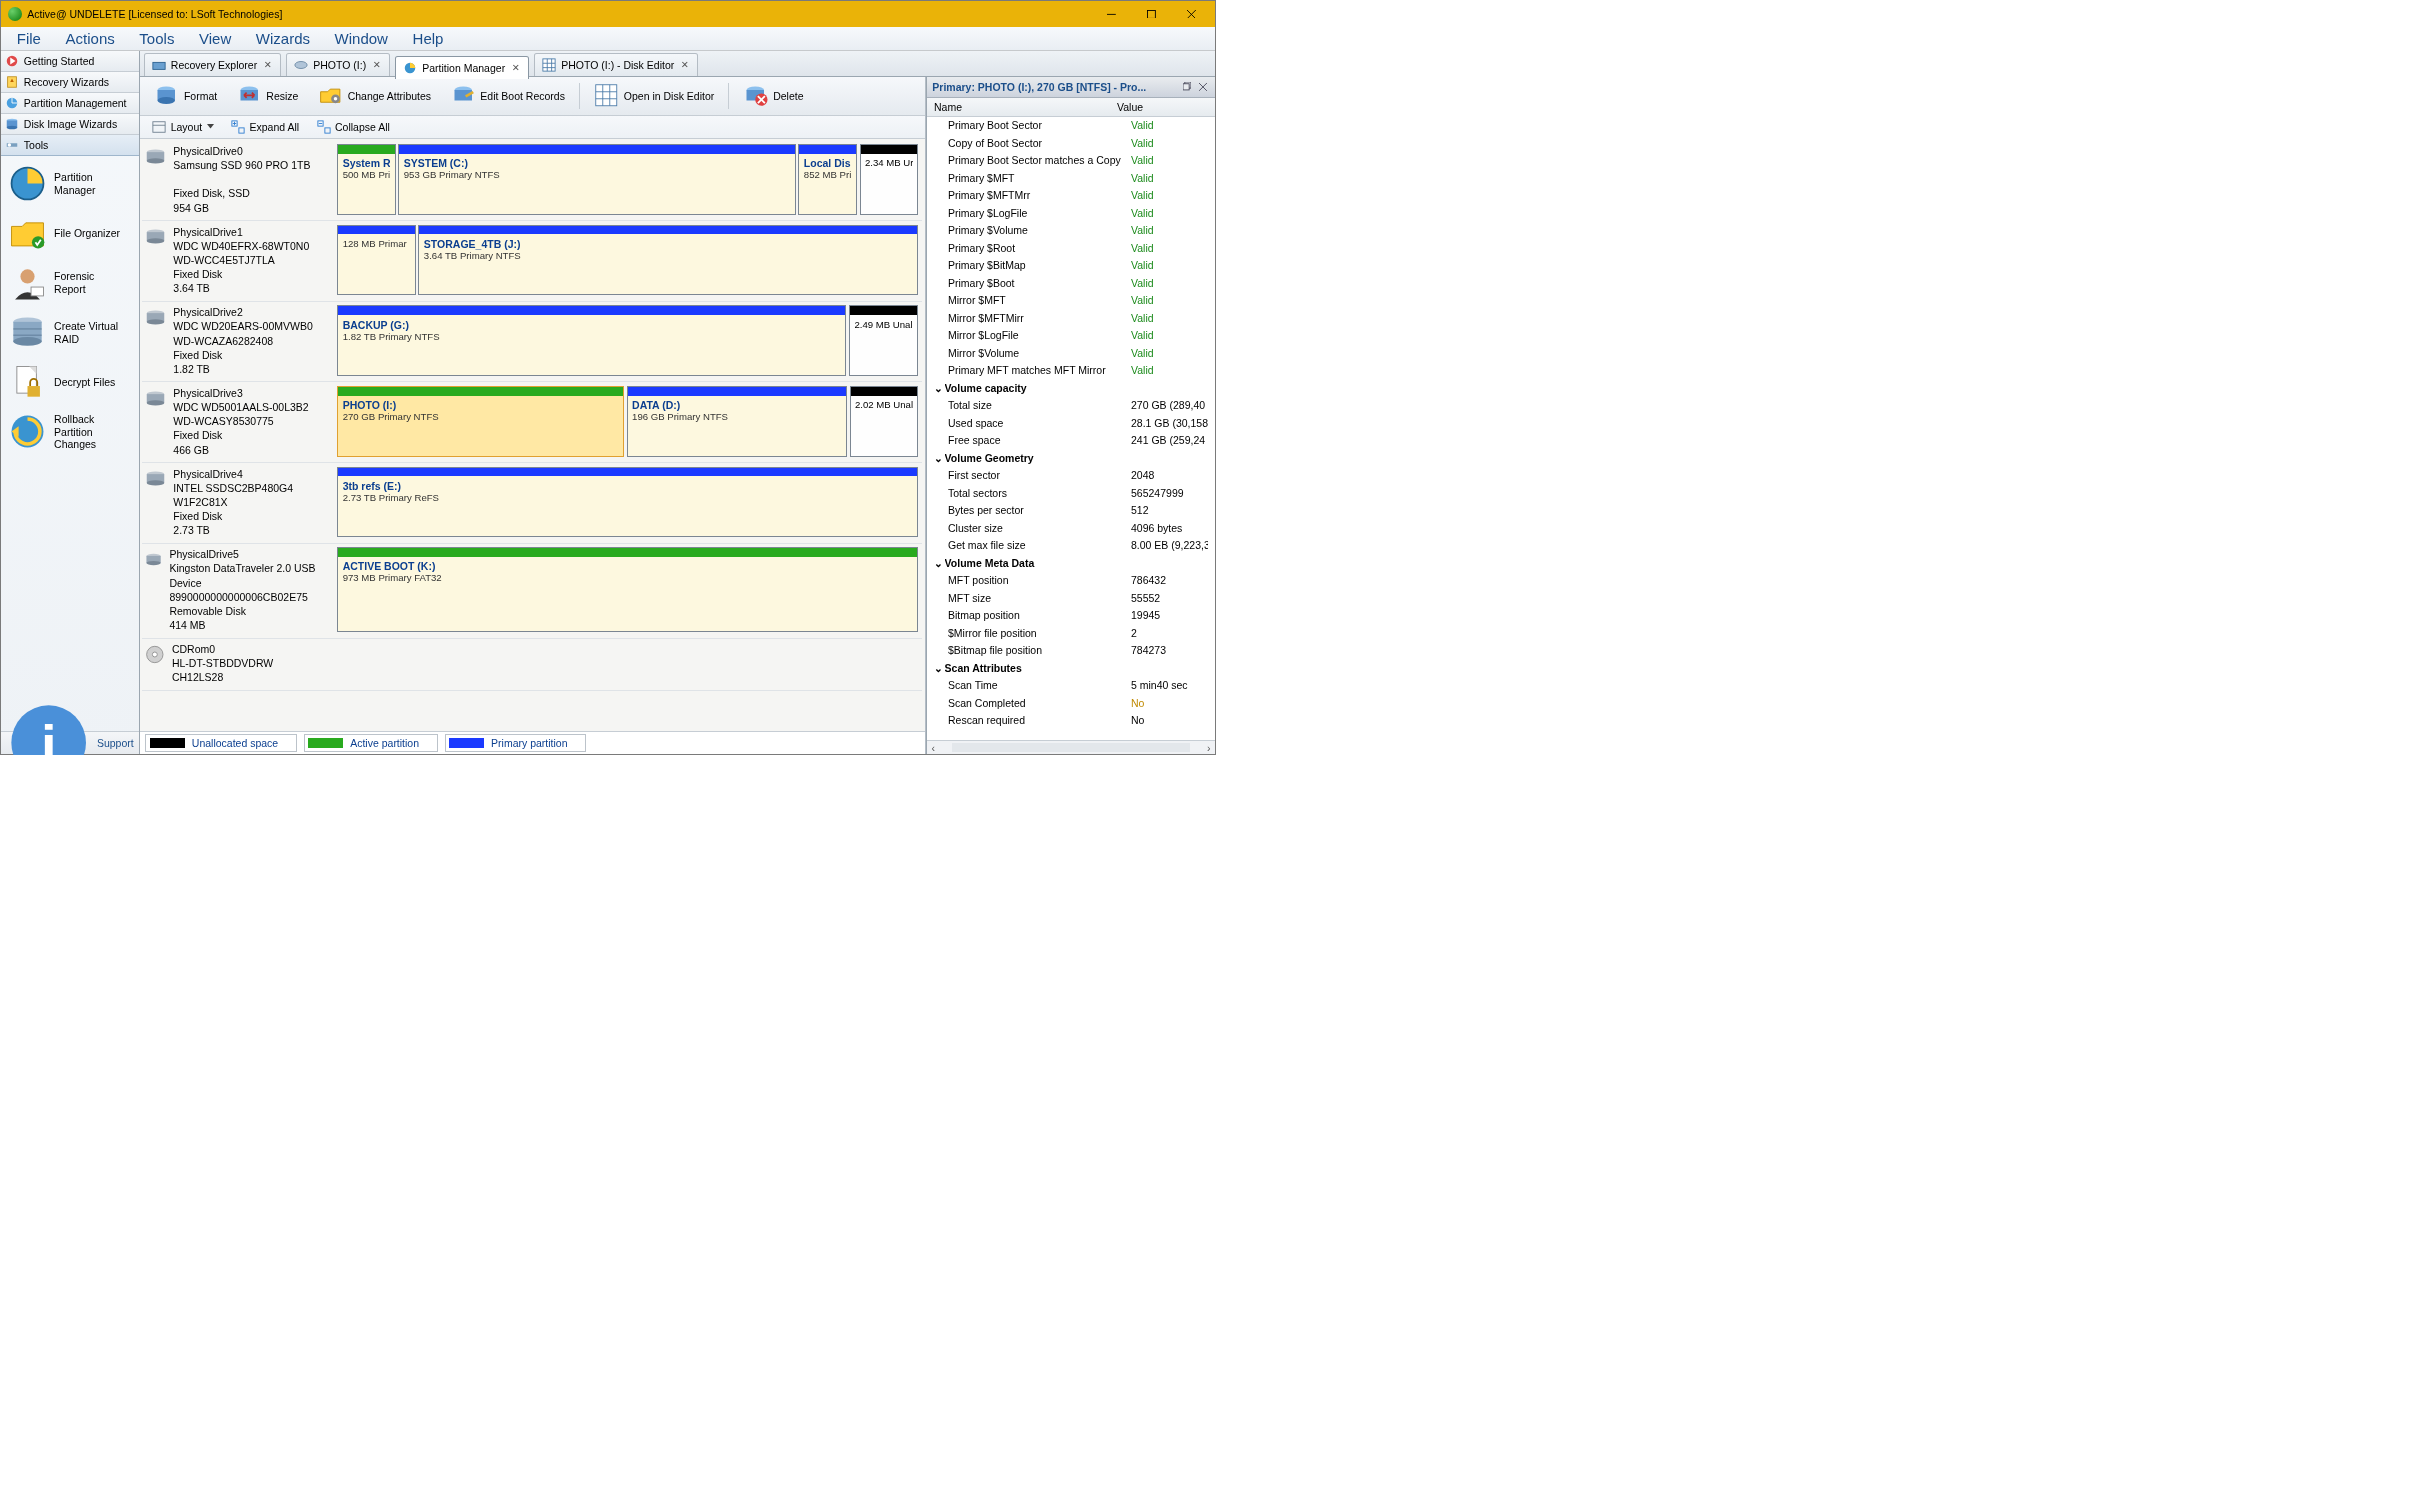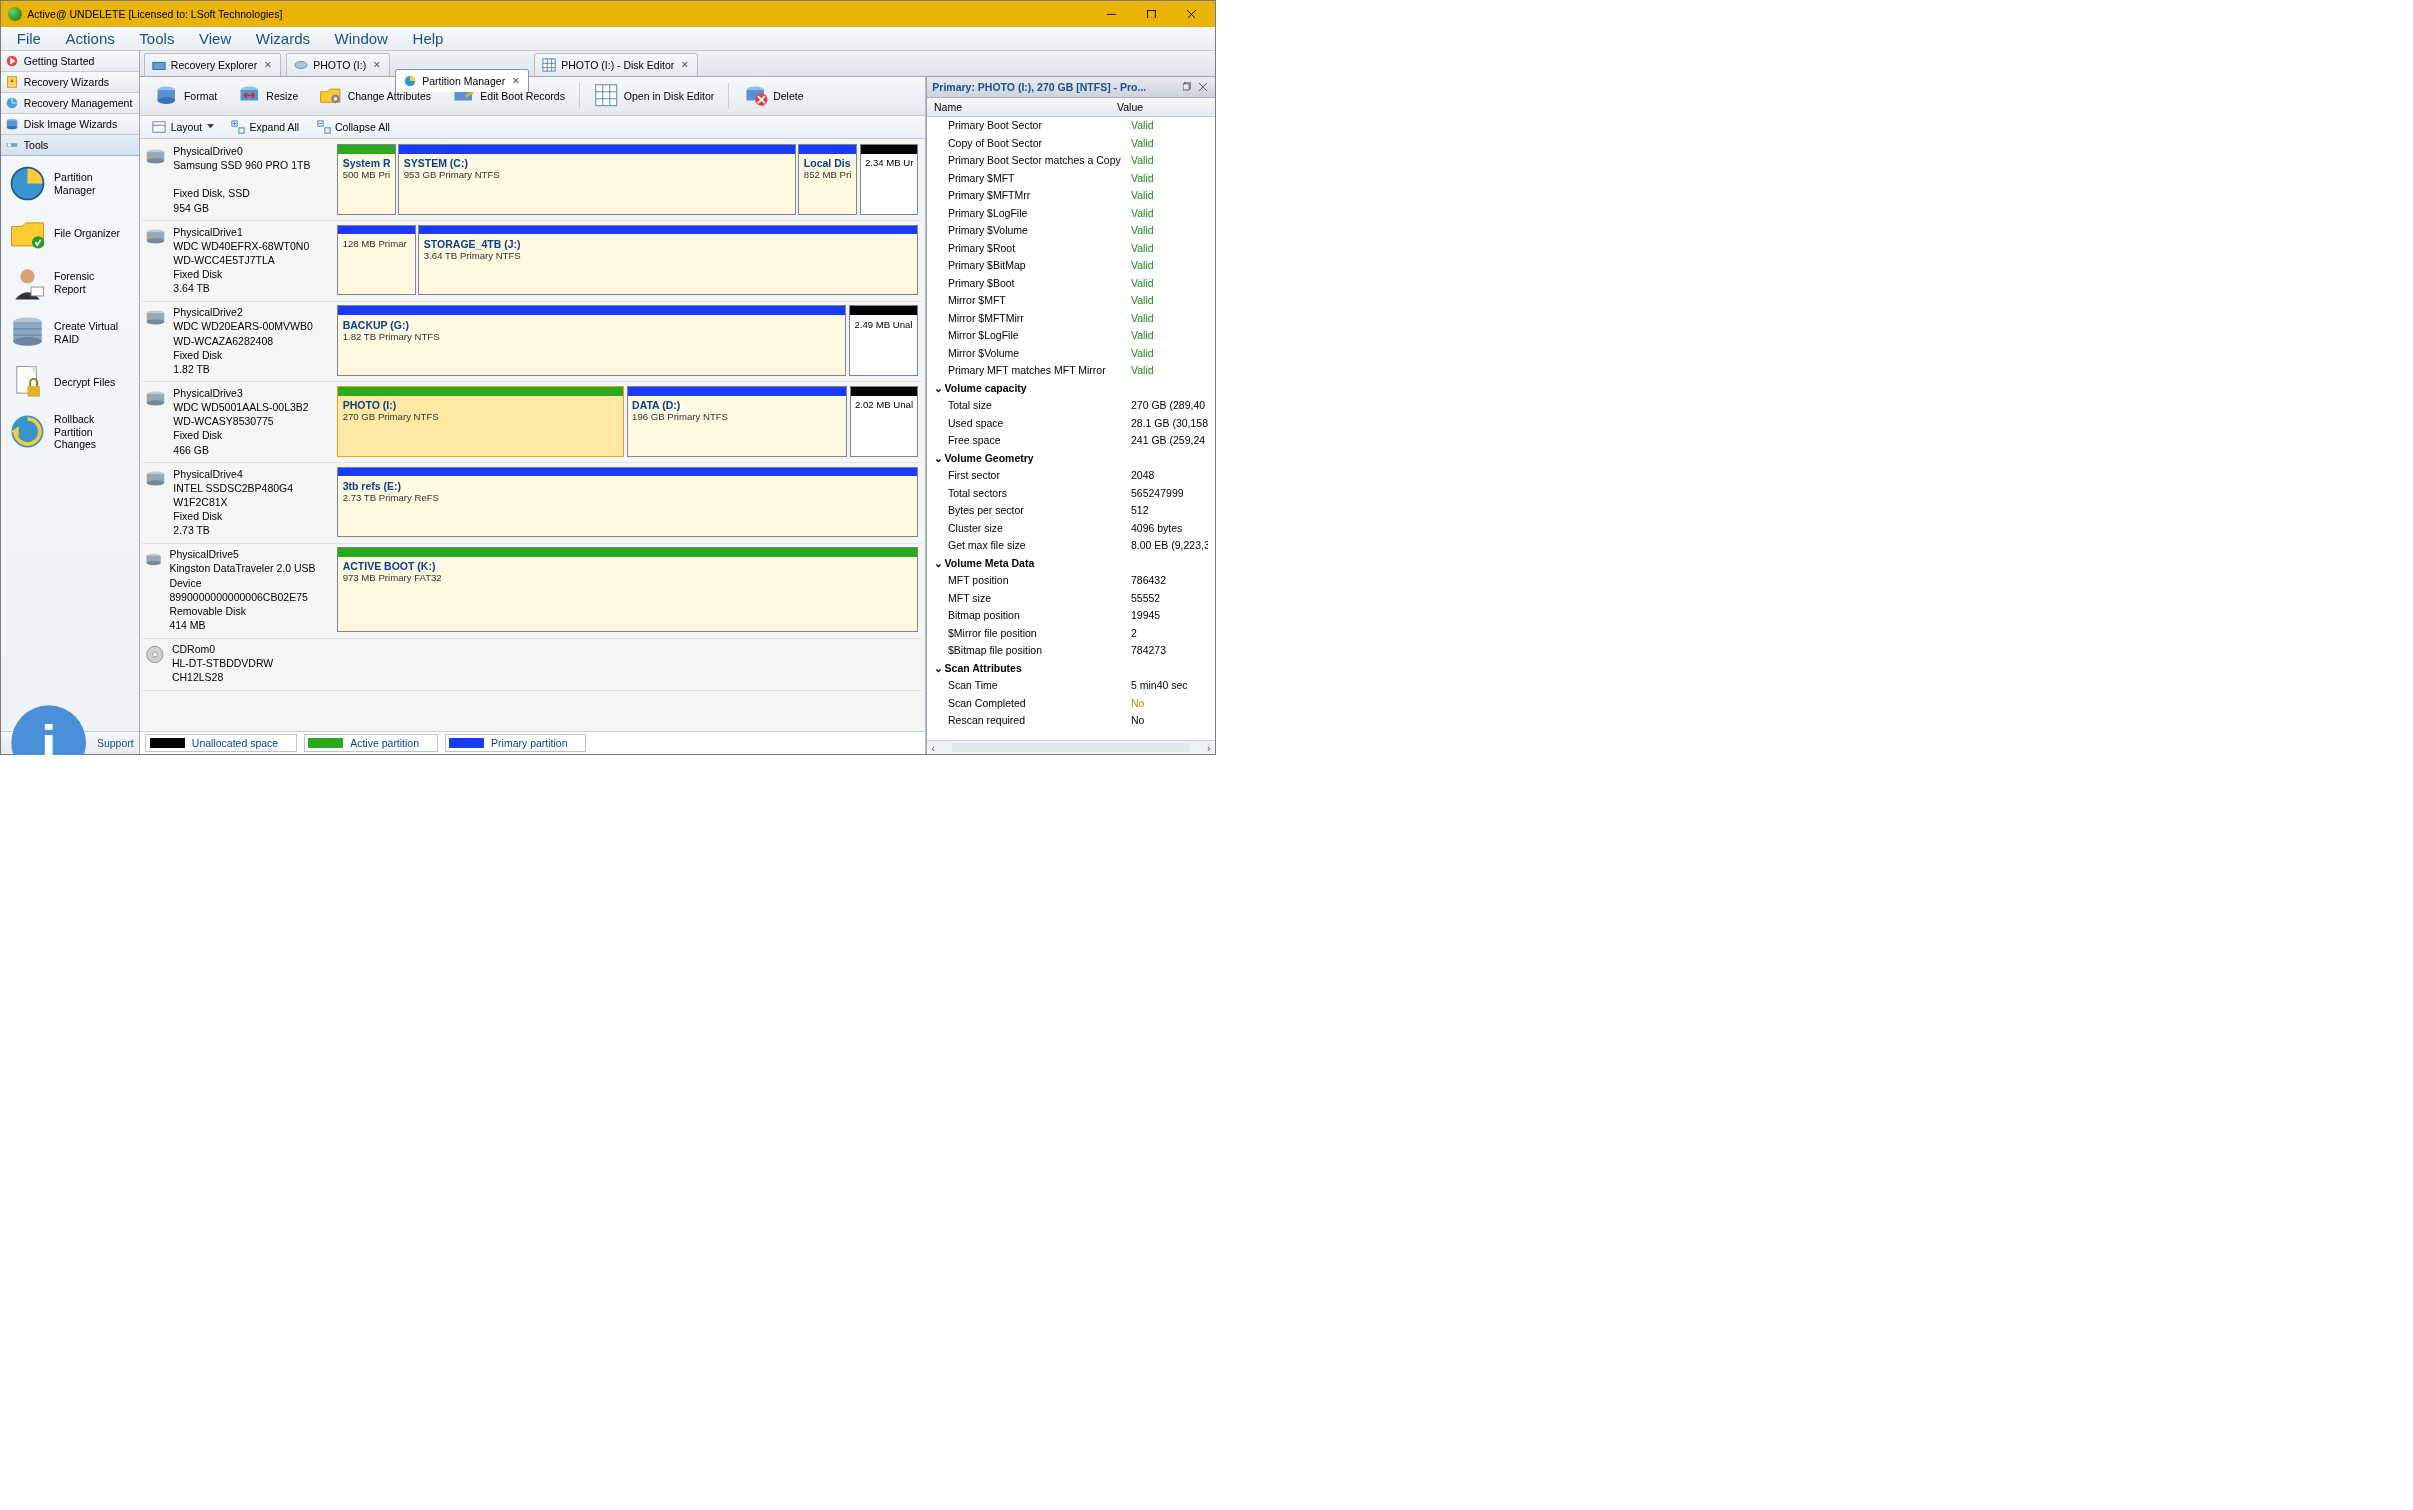--- a/index.html
+++ b/index.html
@@ -25,21 +25,21 @@
 .tool-item .tool-ic { width:39px; height:39px; flex-shrink:0; }
 .tool-item .tool-lbl { line-height:1.2; }
 .status-bar { height:23px; display:flex; align-items:center; gap:5.3px; padding:0 5.3px;
   border-top:0.9px solid #c6cdd4; background:linear-gradient(to bottom,#f4f6f8,#e7ebef); color:#1b4e8a; }
 .center-col { flex:1; display:flex; flex-direction:column; min-width:0; }
 .tabrow { height:26px; display:flex; align-items:end; border-bottom:0.9px solid #9ba6b0;
   background:linear-gradient(to bottom,#eef2f6,#dfe5eb); padding-left:3.5px; }
 .doc-tab { height:23px; display:flex; align-items:center; gap:5.3px; padding:0 7px;
   border:0.9px solid #b4bcc4; border-bottom:none; margin-right:5px;
   background:linear-gradient(to bottom,#f4f7fa,#e3e9ef); border-radius:2.6px 2.6px 0 0; }
-.doc-tab.active { background:#fff; border-color:#8a97a3; position:relative; top:16px; }
+.doc-tab.active { background:#fff; border-color:#8a97a3; position:relative; top:3px; }
 .doc-tab .tab-ic { width:14px; height:14px; }
 .doc-tab .close-tab { width:10.5px; height:10.5px; display:flex; align-items:center; justify-content:center; color:#555; font-size:9.6px; }
 .doc-tab .tab-label { font-size:10.5px; white-space:nowrap; }
 .center-main { flex:1; display:flex; min-height:0; }
 .pm-area { flex:1; display:flex; flex-direction:column; border-right:0.9px solid #b4bdc6; min-width:0; }
 .pm-toolbar { height:39px; display:flex; align-items:center; gap:1.8px; padding:0 5.3px;
   background:linear-gradient(to bottom,#f6f8fb,#e5eaef); border-bottom:0.9px solid #c6cdd4; }
 .tb-btn { display:flex; align-items:center; gap:5.3px; padding:3.5px 8.8px; border-radius:1.8px; }
 .tb-btn .tb-ic { width:24.5px; height:24.5px; }
 .tb-sep { width:0.9px; height:26px; background:#c6cdd4; margin:0 3.5px; }
@@ -147,21 +147,21 @@
               <rect x="3" y="2" width="10" height="12" fill="#ffd65c" stroke="#c09020"></rect>
               <polygon points="8,4 10,8 6,8" fill="#c06000"></polygon>
             </svg>
             <span>Recovery Wizards</span>
           </div>
           <div class="nav-item">
             <svg class="nav-ic" viewBox="0 0 16 16">
               <circle cx="8" cy="8" r="6" fill="#4aa0e0"></circle>
               <path d="M8 2 L8 8 L14 8" stroke="#fff" fill="none"></path>
             </svg>
-            <span>Recovery Management</span>
+            <span>Partition Management</span>
           </div>
           <div class="nav-item">
             <svg class="nav-ic" viewBox="0 0 16 16">
               <ellipse cx="8" cy="4" rx="6" ry="2" fill="#8cc0ee"></ellipse>
               <rect x="2" y="4" width="12" height="8" fill="#5a94d0"></rect>
               <ellipse cx="8" cy="12" rx="6" ry="2" fill="#3a74b0"></ellipse>
             </svg>
             <span>Disk Image Wizards</span>
           </div>
           <div class="nav-item selected">

